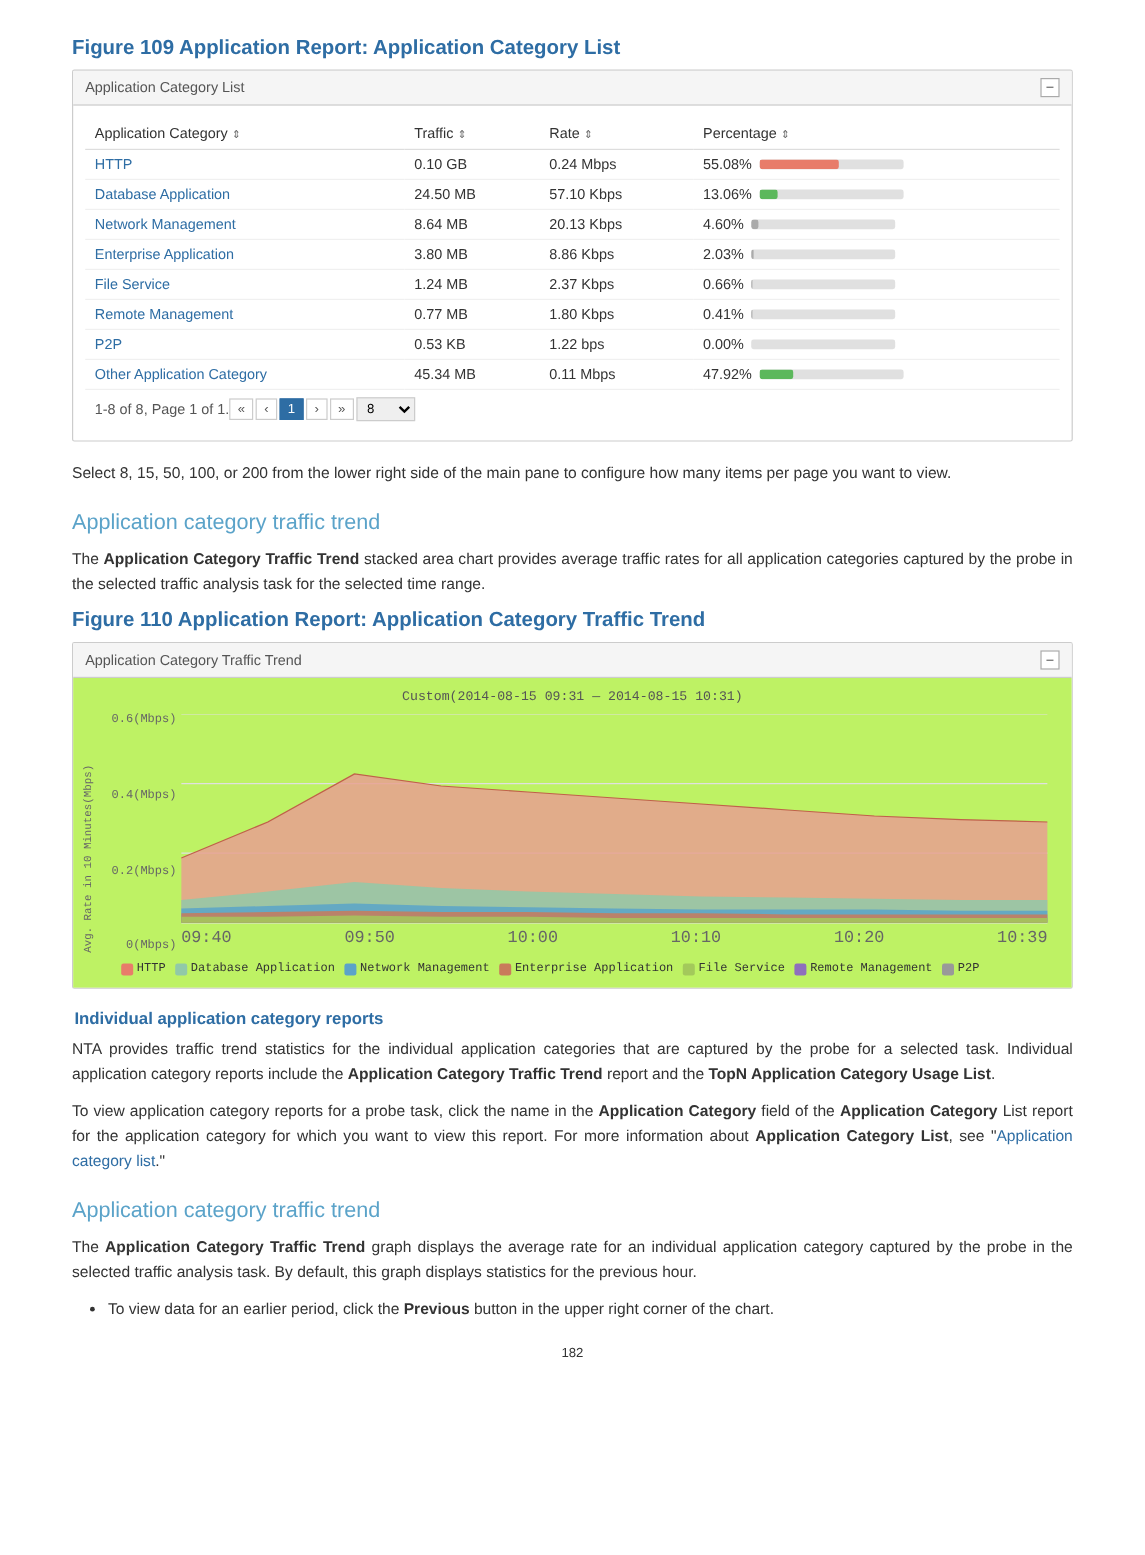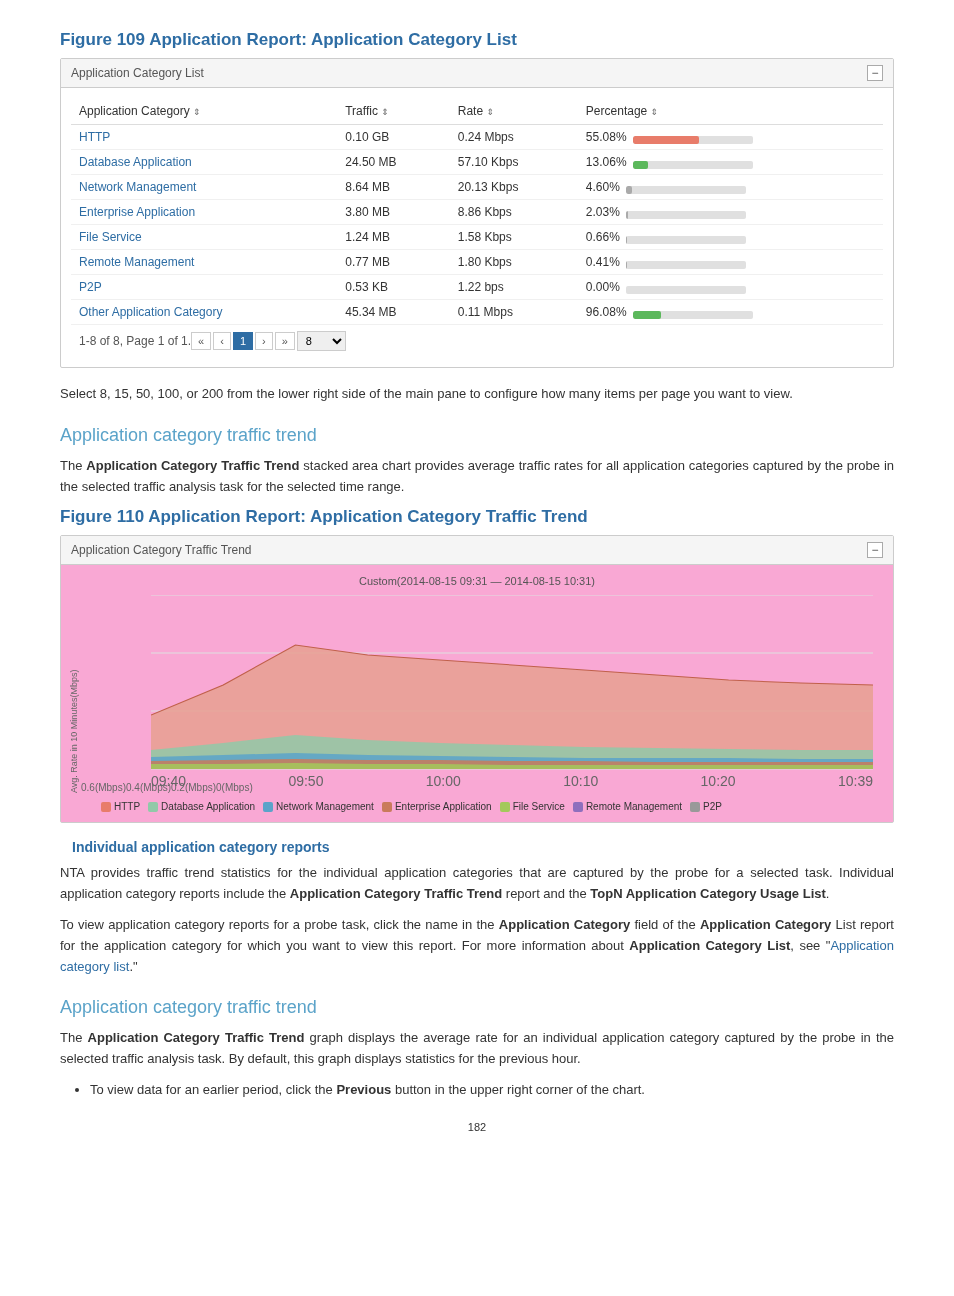--- a/index.html
+++ b/index.html
@@ -68,21 +68,21 @@
       padding: 5px 8px;
       font-size: 12px;
       border-bottom: 1px solid #f0f0f0;
     }
     td.link-cell {
       color: #2e6da4;
       cursor: pointer;
     }
     .bar-container {
       display: flex;
-      align-items: flex-end;
+      align-items: center;
       gap: 6px;
     }
     .bar-bg {
       width: 120px;
       height: 8px;
       background: #e0e0e0;
       border-radius: 2px;
       overflow: hidden;
     }
     .bar-fill {
@@ -123,36 +123,37 @@
     .section-heading {
       color: #5ba3c9;
       font-size: 18px;
       font-weight: normal;
       margin: 20px 0 10px 0;
     }
     .subsection-heading {
       color: #2e6da4;
       font-size: 14px;
       font-weight: bold;
-      margin: 16px 0 8px 12px;
+      margin: 16px 0 8px 2px;
     }
     .body-text {
       font-size: 13px;
       line-height: 1.6;
       color: #333;
       margin-bottom: 10px;
       text-align: justify;
     }
     .body-text b { font-weight: bold; }
 
     
     .chart-container {
-      background: #f9a8d4;
+      background: #bef264;
       padding: 10px 20px;
       position: relative;
+      font-family: Liberation Mono, monospace;
     }
     .chart-title {
       text-align: center;
       font-size: 11px;
       color: #555;
       margin-bottom: 8px;
     }
     .chart-legend {
       display: flex;
       flex-wrap: wrap;
@@ -259,21 +260,21 @@
           <span>2.03%</span>
           <div class="bar-bg">
                   <div class="bar-fill" style="width:2%; background:#aaa;"></div>
                 </div>
         </div>
       </td>
     </tr>
           <tr>
       <td class="link-cell">File Service</td>
       <td>1.24 MB</td>
-      <td>1.58 Kbps</td>
+      <td>2.37 Kbps</td>
       <td>
         <div class="bar-container">
           <span>0.66%</span>
           <div class="bar-bg">
                   <div class="bar-fill" style="width:1%; background:#aaa;"></div>
                 </div>
         </div>
       </td>
     </tr>
           <tr>
@@ -301,21 +302,21 @@
                 </div>
         </div>
       </td>
     </tr>
           <tr>
       <td class="link-cell">Other Application Category</td>
       <td>45.34 MB</td>
       <td>0.11 Mbps</td>
       <td>
         <div class="bar-container">
-          <span>96.08%</span>
+          <span>47.92%</span>
           <div class="bar-bg">
                   <div class="bar-fill" style="width:24%; background:#5cb85c;"></div>
                 </div>
         </div>
       </td>
     </tr>
         </tbody>
     </table>
     <div class="pagination-row">
       <span>1-8 of 8, Page 1 of 1.</span>
@@ -347,21 +348,21 @@
 <div class="figure-title">Figure 110 Application Report: Application Category Traffic Trend</div>
 <div class="panel">
   <div class="panel-header">
     <span>Application Category Traffic Trend</span>
     <div class="panel-header-btn">−</div>
   </div>
   <div class="chart-container">
     <div class="chart-title">Custom(2014-08-15 09:31 — 2014-08-15 10:31)</div>
     <div style="display:flex; align-items:stretch;">
 
-      <div style="display:flex; flex-direction:row; justify-content:space-between; align-items:flex-end; padding-right:4px; font-size:10px; color:#666; width:70px; position:relative;">
+      <div style="display:flex; flex-direction:column; justify-content:space-between; align-items:flex-end; padding-right:4px; font-size:10px; color:#666; width:70px; position:relative;">
         <div style="writing-mode:vertical-rl; transform:rotate(180deg); font-size:9px; color:#666; position:absolute; left:-12px; top:0; bottom:0; display:flex; align-items:center;">Avg. Rate in 10 Minutes(Mbps)</div>
         <span>0.6(Mbps)</span>
         <span>0.4(Mbps)</span>
         <span>0.2(Mbps)</span>
         <span>0(Mbps)</span>
       </div>
 
       <div style="flex:1; position:relative;">
         <svg width="100%" height="175" viewBox="0 0 600 175" preserveAspectRatio="none">
 

